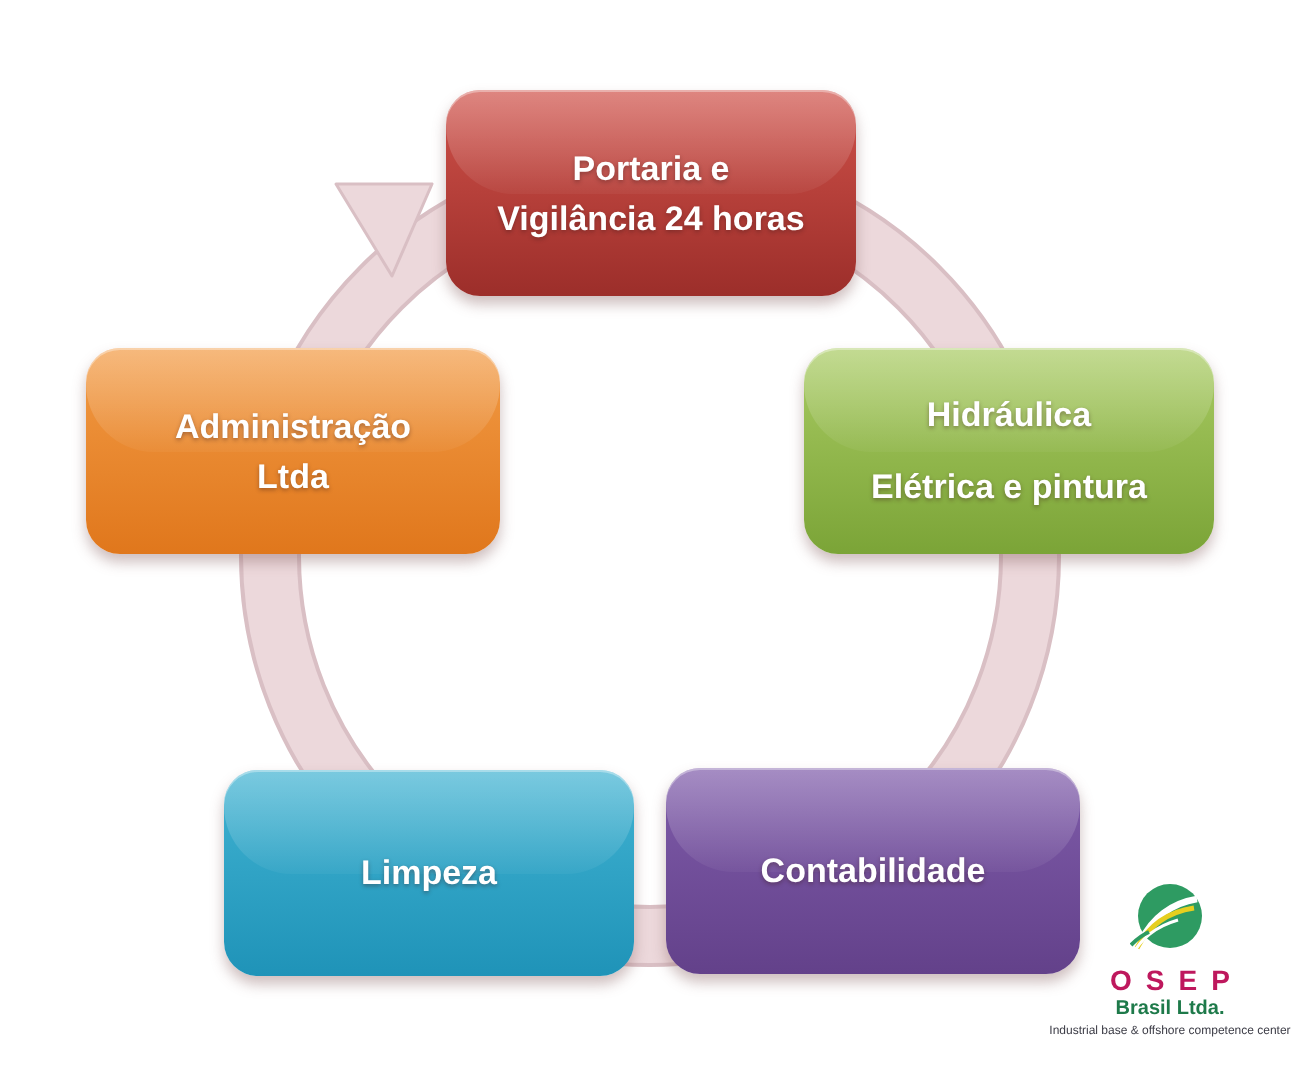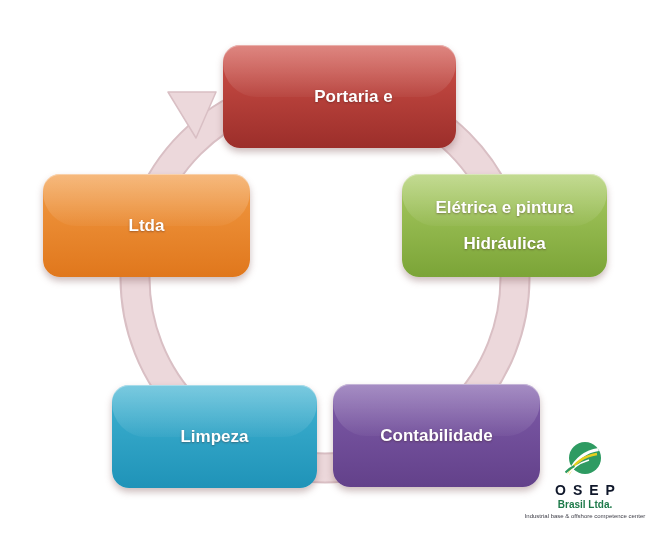--- a/index.html
+++ b/index.html
@@ -92,47 +92,49 @@
 <body>
 
 <div class="stage">
 
   <svg class="ring-svg" viewBox="0 0 650 536" aria-hidden="true">
     <circle cx="325" cy="278" r="190" fill="none" stroke-width="31" stroke="#d9bfc4"></circle>
     <circle cx="325" cy="278" r="190" fill="none" stroke-width="27" stroke="#ecd8db"></circle>
     <polygon points="216,92 168,92 196,138" stroke-width="1.5" stroke-linejoin="round" fill="#ecd8db" stroke="#d9bfc4"></polygon>
   </svg>
 
-  <div class="node node-red" style="background: linear-gradient(rgb(208, 82, 74) 0%, rgb(156, 46, 42) 100%); padding-left: 28px;">
+  <div class="node node-red" style="background: linear-gradient(rgb(208, 82, 74) 0%, rgb(156, 46, 42) 100%);">
     <div class="line">Portaria e</div>
+    <div class="line">Vigilância 24 horas</div>
   </div>
 
   <div class="node node-green" style="background: linear-gradient(rgb(169, 203, 99) 0%, rgb(123, 164, 55) 100%);">
+    <div class="line">Hidráulica</div>
     <div class="line">Elétrica e pintura</div>
-    <div class="line">Hidráulica</div>
   </div>
 
   <div class="node node-purple" style="background: linear-gradient(rgb(127, 92, 170) 0%, rgb(99, 65, 138) 100%);">
     <div class="line">Contabilidade</div>
   </div>
 
   <div class="node node-cyan" style="background: linear-gradient(rgb(65, 179, 210) 0%, rgb(31, 147, 184) 100%);">
     <div class="line">Limpeza</div>
   </div>
 
   <div class="node node-orange" style="background: linear-gradient(rgb(242, 155, 69) 0%, rgb(224, 119, 28) 100%);">
+    <div class="line">Administração</div>
     <div class="line">Ltda</div>
   </div>
 
   <div class="logo">
     <svg class="logo-icon" viewBox="0 0 40 40" aria-hidden="true">
       <circle cx="20" cy="18" r="16" fill="#2e9b62"></circle>
       <path d="M5.5 30.5 C 11 19, 21 11.5, 33.5 9.5" stroke="#ffffff" stroke-width="3.2" fill="none"></path>
       <path d="M3.5 34 C 9 23.5, 18.5 16, 32 14" stroke-width="2.5" fill="none" stroke="#e6cf1f"></path>
       <path d="M1 37.5 C 5.5 29.5, 12 23.5, 24 20" stroke="#ffffff" stroke-width="1.6" fill="none"></path>
       <path d="M0.5 32.5 C 3.5 29.5, 6 27.5, 9.5 26" stroke-width="2" fill="none" stroke="#2e9b62"></path>
     </svg>
-    <div class="logo-name" style="color: #0f172a;">OSEP</div>
+    <div class="logo-name" style="color: #be185d;">OSEP</div>
     <div class="logo-sub" style="color: rgb(30, 122, 74);">Brasil Ltda.</div>
     <div class="logo-tag">Industrial base &amp; offshore competence center</div>
   </div>
 
 </div>
 
 </body></html>

